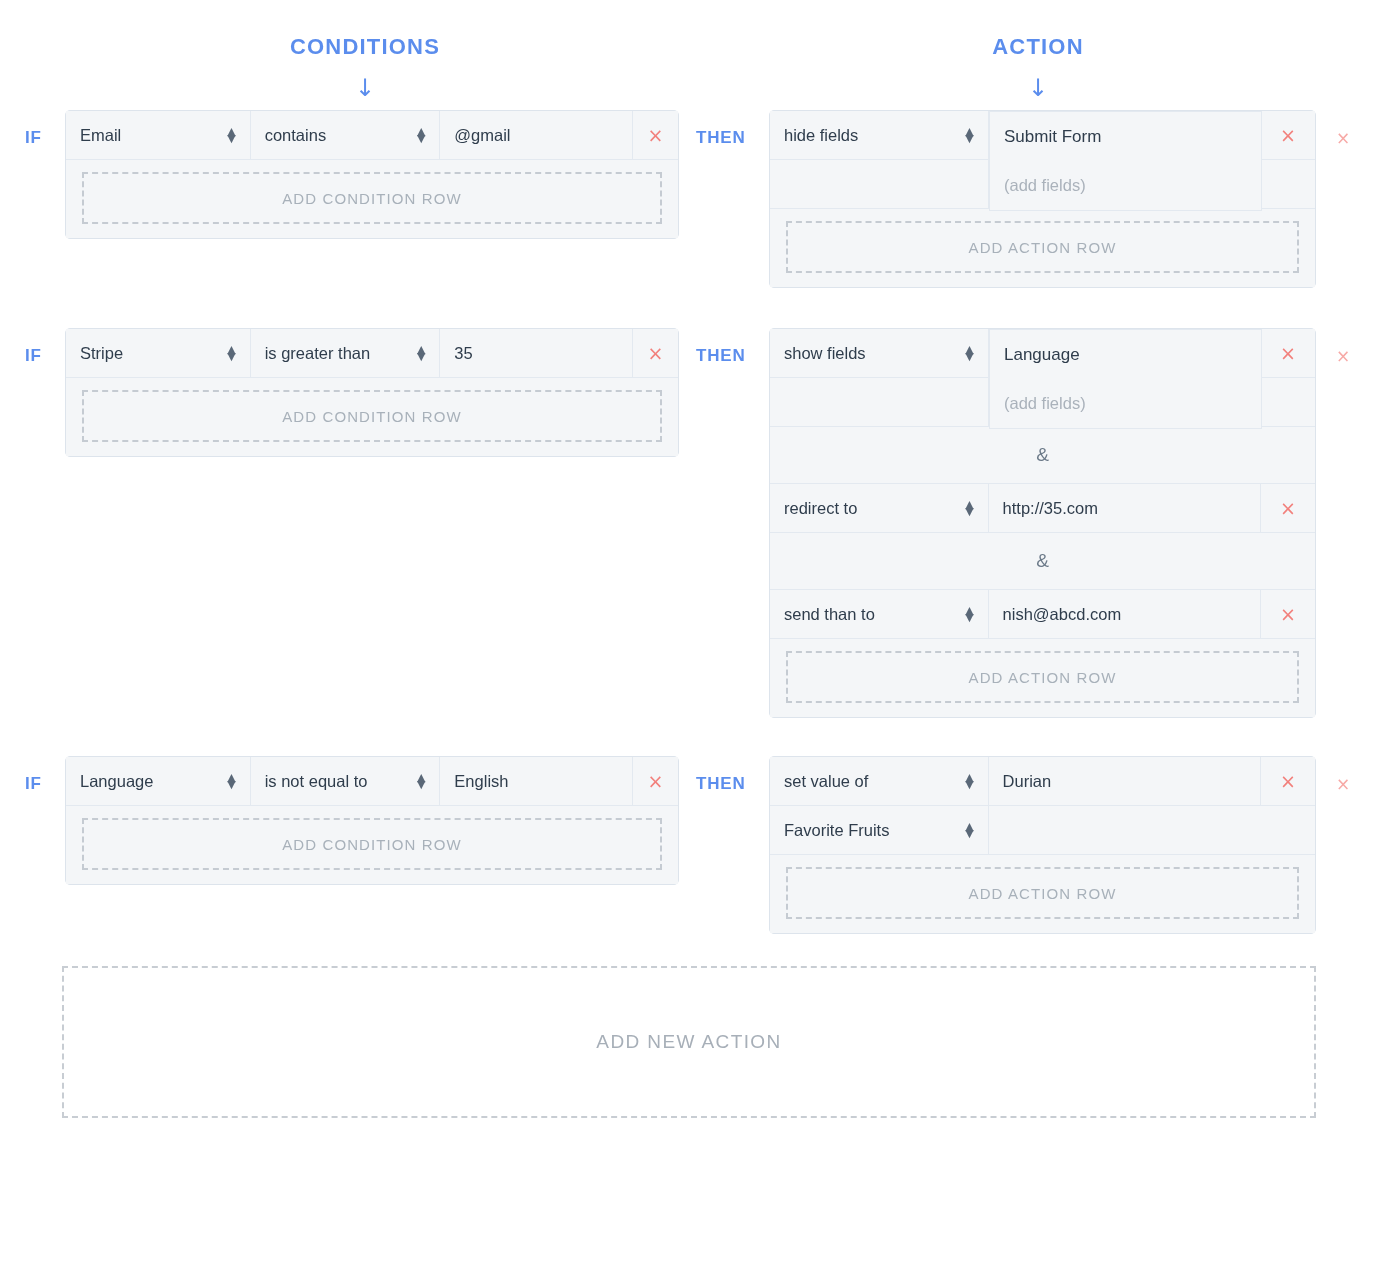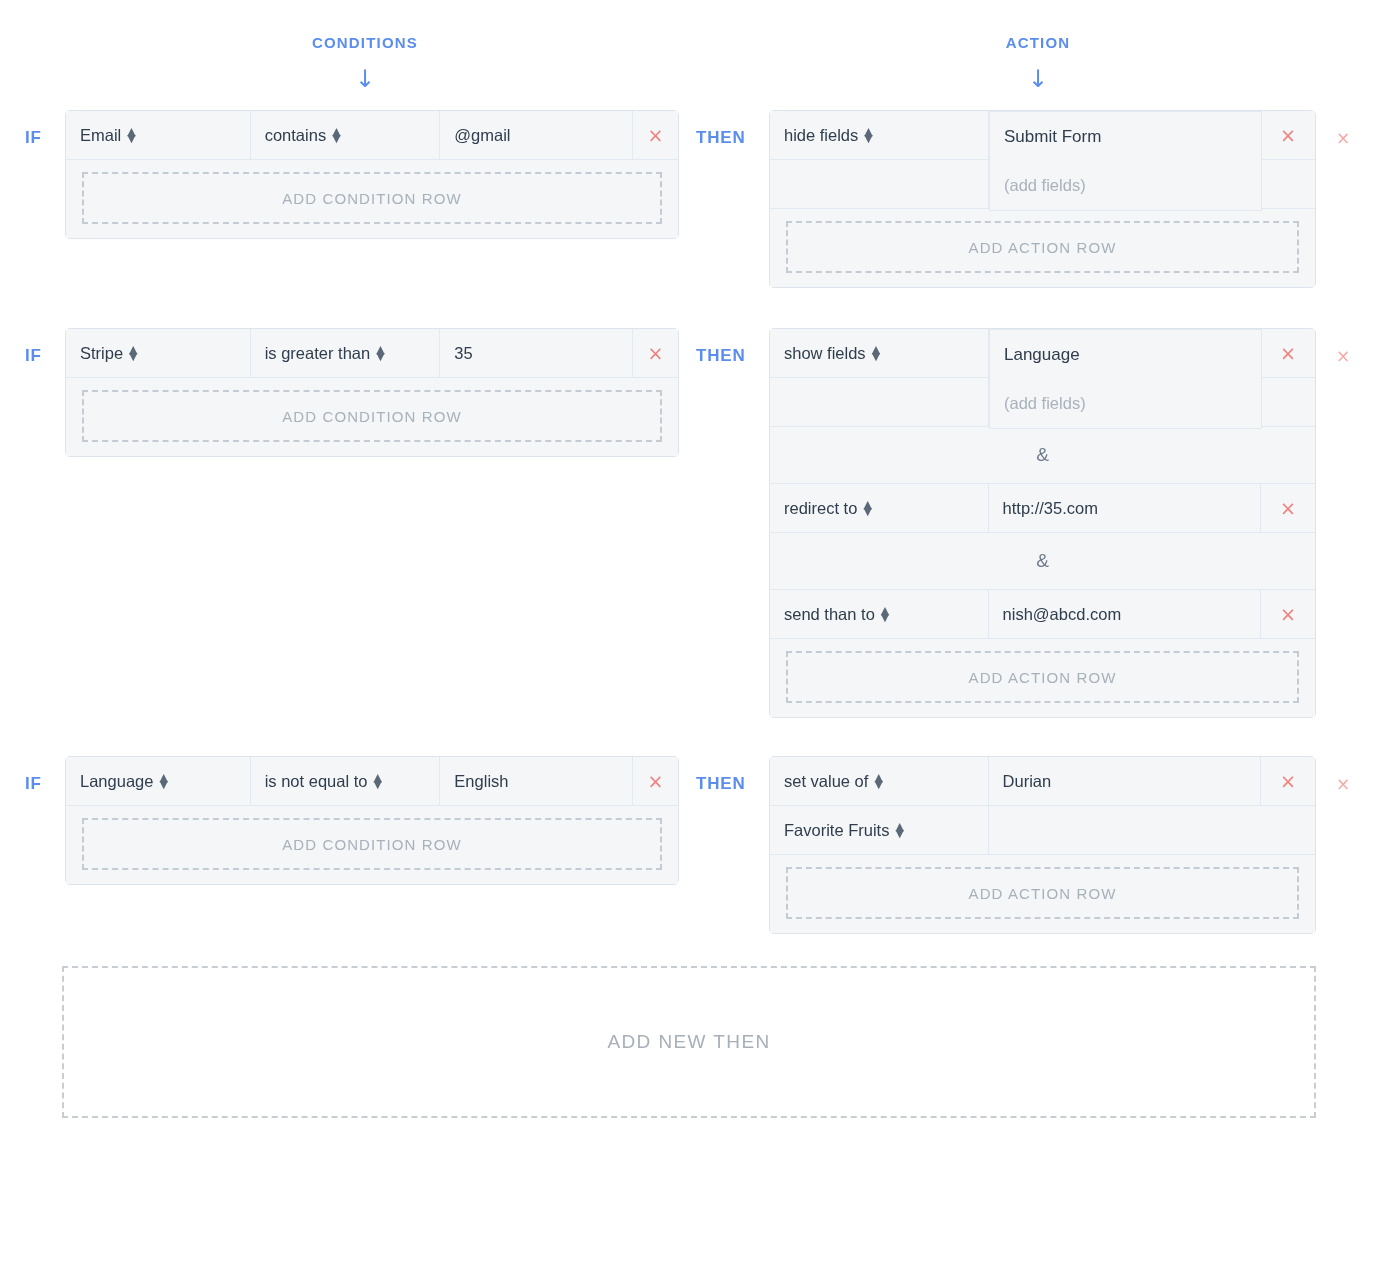--- a/index.html
+++ b/index.html
@@ -17,21 +17,21 @@
 
   
   .headers { position: relative; height: 110px; }
   .col-header {
     position: absolute;
     top: 34px;
     text-align: center;
     width: 300px;
   }
   .col-header .title {
-    font-size: 15px;
+    font-size: 22px;
     font-weight: bold;
     letter-spacing: 1.2px;
     color: #5b8ded;
   }
   .col-header .arrow {
     margin-top: 16px;
     font-size: 24px;
     line-height: 24px;
     color: #5b8ded;
     font-family: "DejaVu Sans", sans-serif;
@@ -82,21 +82,21 @@
     border-bottom: 1px solid #e3e9f0;
     padding: 0 14px;
     height: 49px;
     font-size: 16.5px;
     color: #2f3d4c;
     position: relative;
     white-space: nowrap;
     overflow: hidden;
   }
 
-  .cell.select { justify-content: flex-start; }
+  .cell.select { justify-content: space-between; }
 
   .chev {
     margin-left: 6px;
     color: #5a6878;
     font-size: 11px;
     line-height: 1;
     display: flex;
     flex-direction: column;
     align-items: center;
     font-family: "DejaVu Sans", sans-serif;
@@ -459,15 +459,15 @@
         <div class="cell a-x"></div>
       </div>
       <div class="add-zone">
         <div class="add-btn">ADD ACTION ROW</div>
       </div>
     </div>
 
     <div class="x-outer">×</div>
   </div>
 
-  <div class="add-new-logic">ADD NEW THEN</div>
+  <div class="add-new-logic">ADD NEW ACTION</div>
 
 </div>
 
 </body></html>

